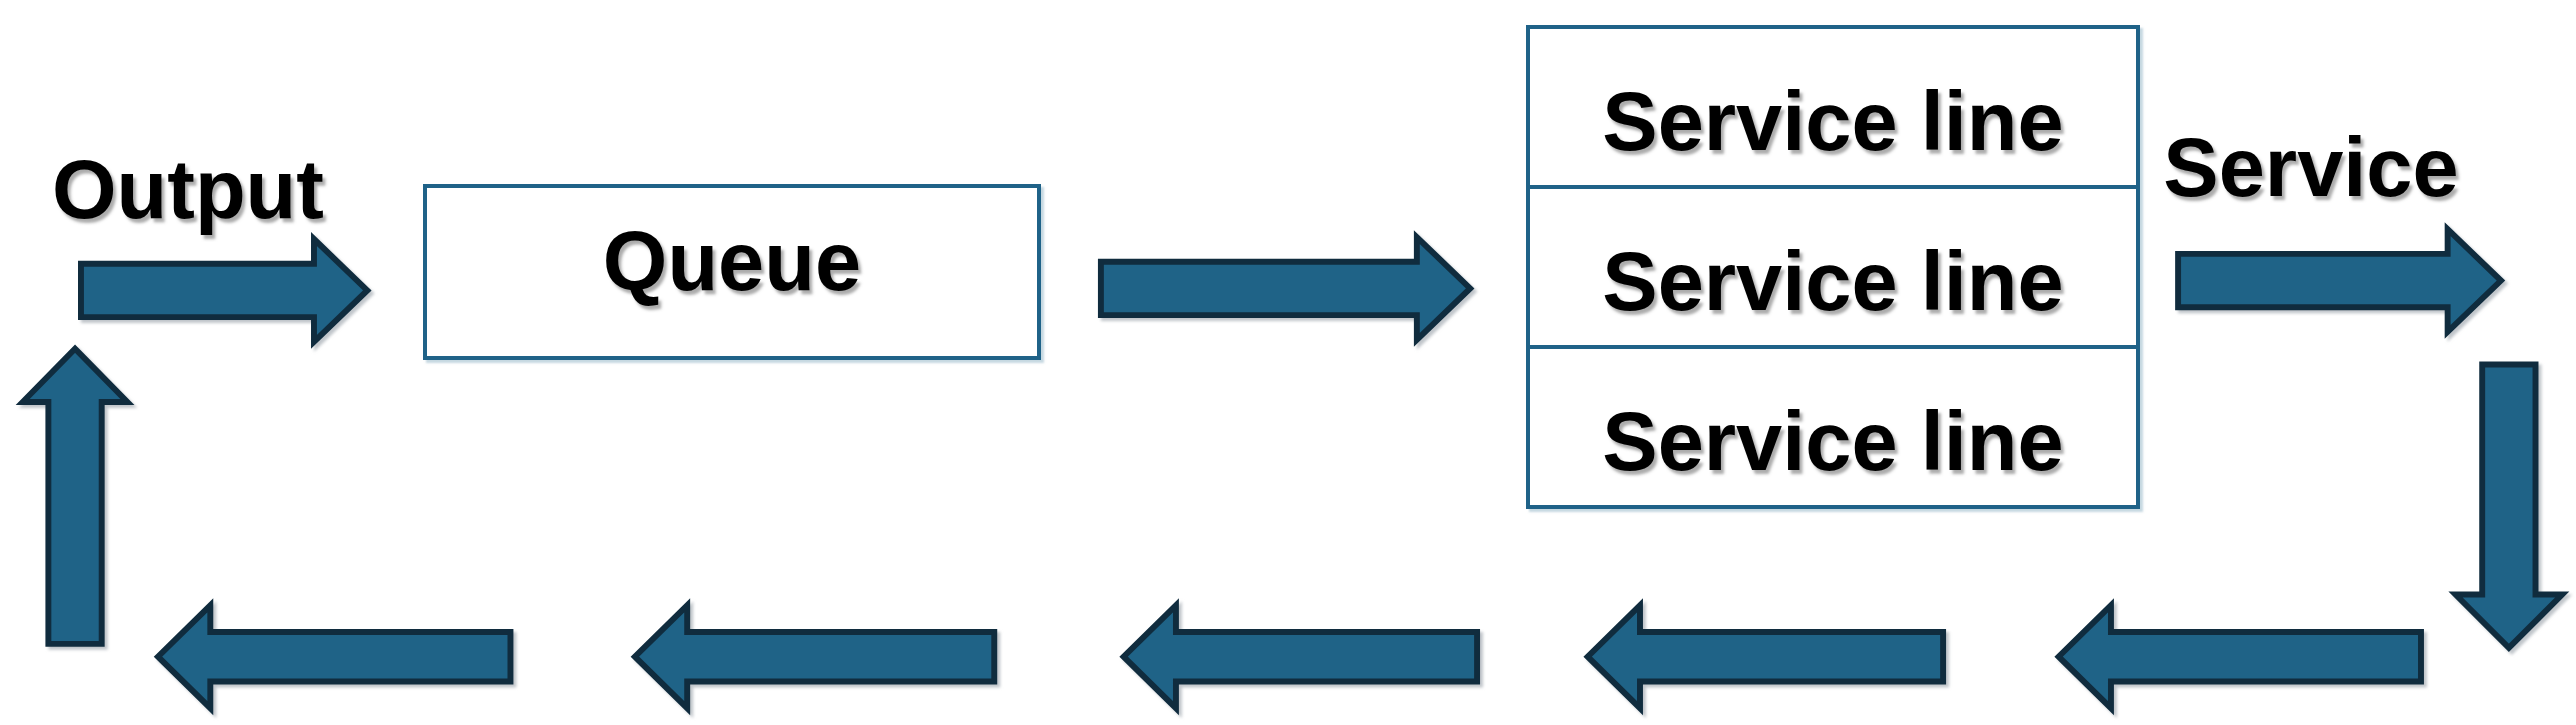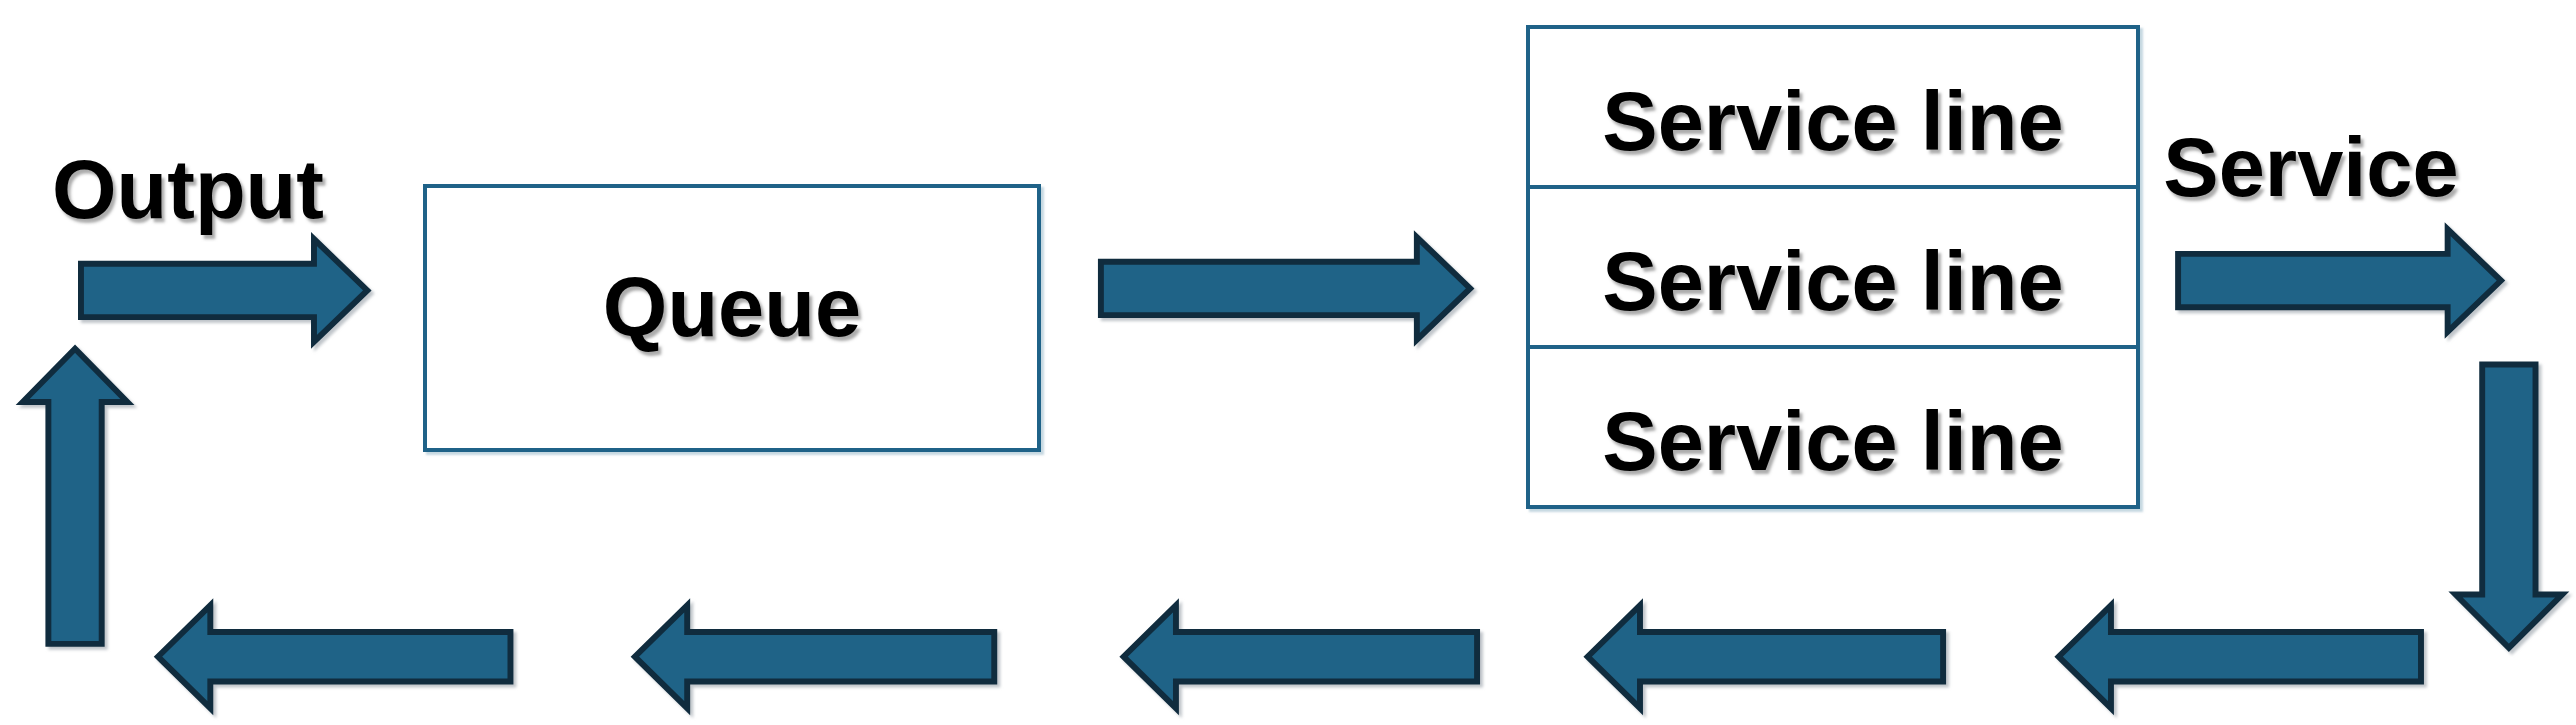--- a/index.html
+++ b/index.html
@@ -46,21 +46,21 @@
   .input-label  { left: 40px;   top: 140px; width: 296px; height: 99px; }
   .output-label { left: 2163px; top: 118px; width: 296px; height: 99px; }
   .box {
     position: absolute;
     border: 4px solid var(--box-border);
     background: var(--bg);
     box-shadow: 3px 3px 2px rgba(160,190,205,0.6);
   }
   .queue-box {
     left: 423px; top: 184px;
-    width: 618px; height: 268px;
+    width: 618px; height: 176px;
     display: flex;
     justify-content: center;
   }
   .queue-box .label {
     position: static;
     padding-bottom: 22px;
   }
   .service-stack {
     left: 1526px; top: 25px;
     width: 614px; height: 484px;

